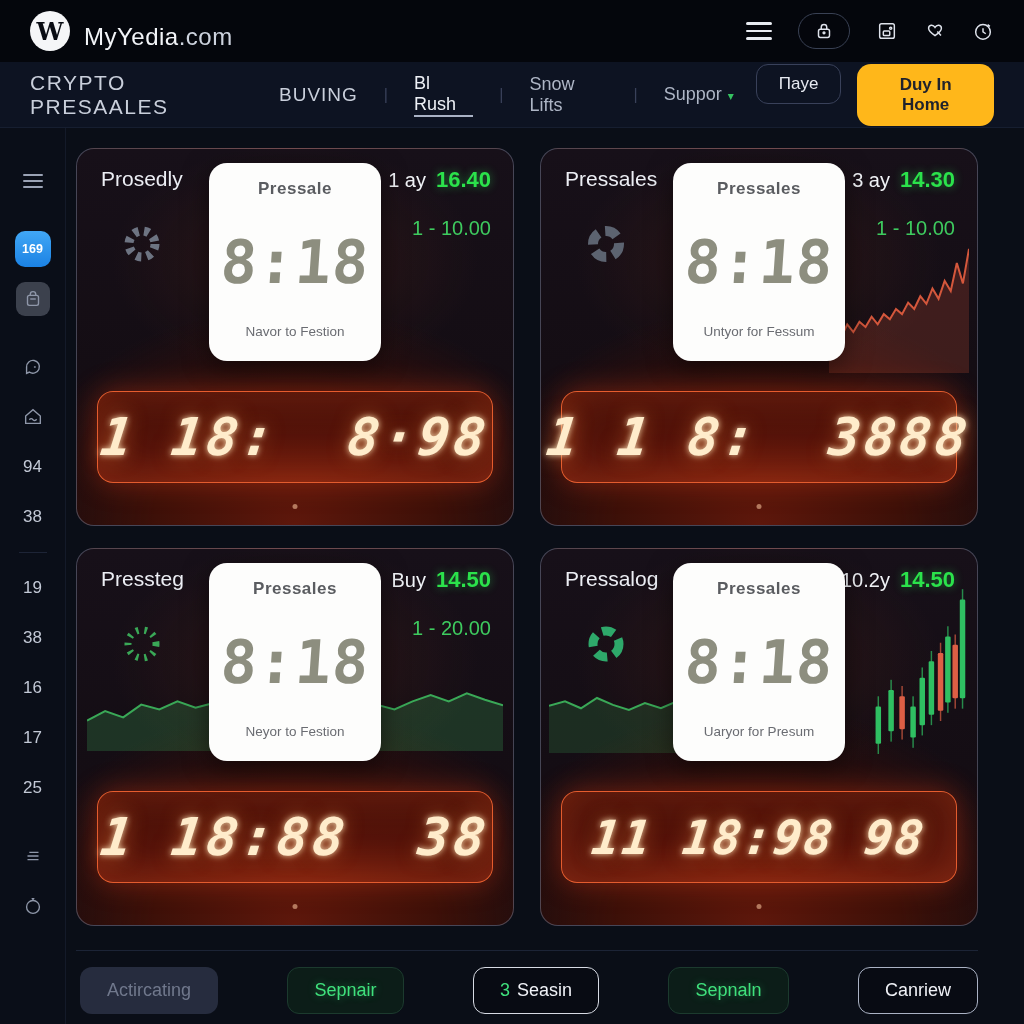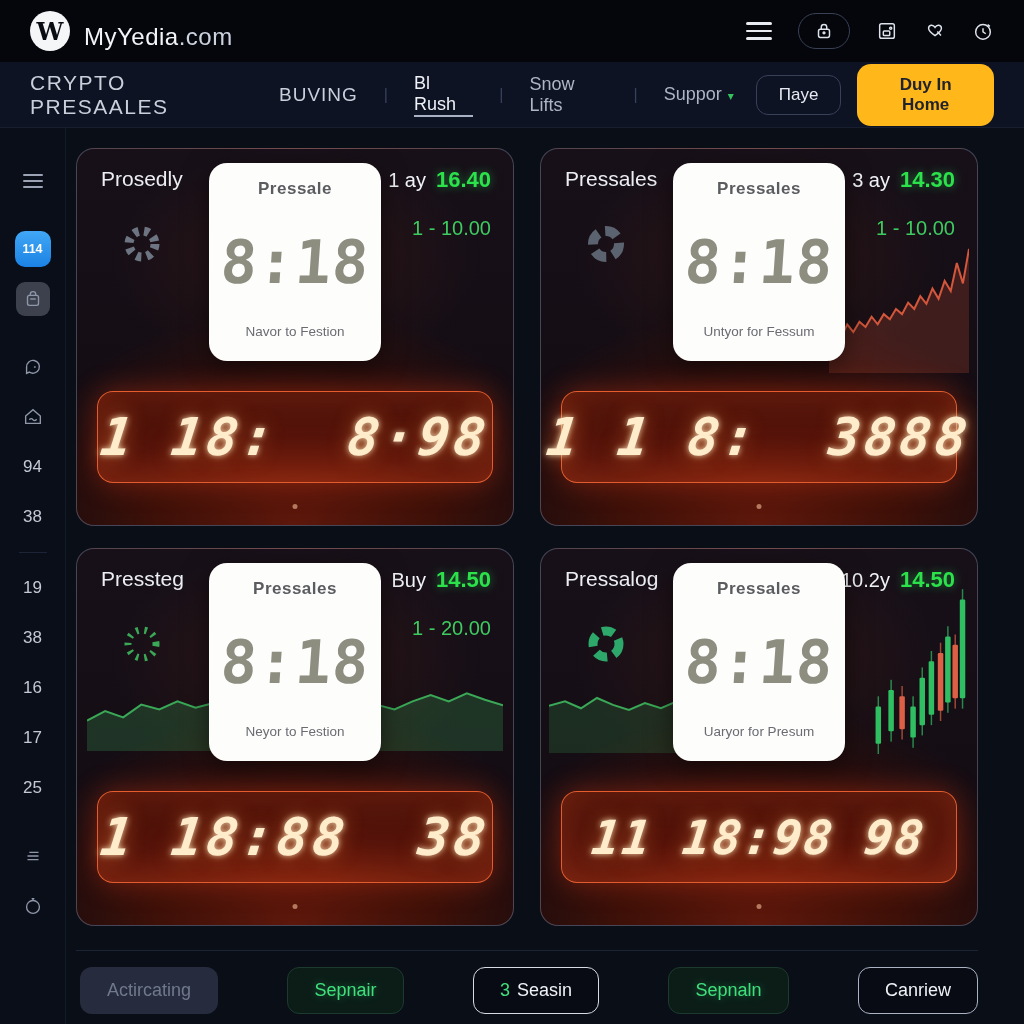--- a/index.html
+++ b/index.html
@@ -24,21 +24,21 @@
 
   
   .navbar { height:66px; background:#0d1322; border-bottom:1px solid #161e30;
     display:flex; align-items:center; padding:0 30px; gap:22px; }
   .nav-title { font-size:21px; letter-spacing:1.5px; color:#c9cfdb; }
   .nav-sub { font-size:19px; letter-spacing:1px; color:#c9cfdb; }
   .nav-sep { color:#39415a; font-size:16px; padding:0 4px; }
   .nav-link { font-size:18px; color:#aeb6c6; cursor:pointer; }
   .nav-link.active { color:#eef1f7; border-bottom:2px solid #a9b2c5; padding-bottom:0; }
   .chev { color:#35c261; font-size:12px; margin-left:6px; }
-  .nav-right { margin-left:auto; display:flex; align-items:center; gap:16px; }
+  .nav-right { margin-left:auto; display:flex; align-items:flex-start; gap:16px; }
   .btn-outline-dark { background:transparent; border:1px solid #39415a; color:#e6e9f1;
     font-size:17px; padding:9px 22px; border-radius:12px; cursor:pointer;
     font-family:"Liberation Sans",sans-serif; }
   .btn-yellow { background:#ffb71a; border:none; color:#20222c; font-weight:bold;
     font-size:17px; padding:11px 24px; border-radius:14px; cursor:pointer;
     font-family:"Liberation Sans",sans-serif; }
 
   
   .shell { display:flex; height:896px; }
   .sidebar { width:66px; background:#0a0e18; border-right:1px solid #141a29;
@@ -173,21 +173,21 @@
   <div class="sidebar">
     <div class="sb-item">
         <div class="sb-ham">
       <span></span>
           <span></span>
           <span></span>
         </div>
       </div>
     <div class="sb-gap"></div>
     <div class="sb-item">
-        <div class="sb-tile-blue">114</div>
+        <div class="sb-tile-blue">169</div>
       </div>
     <div class="sb-item">
         <div class="sb-tile-gray">
       <svg class="sicon" viewBox="0 0 24 24" stroke="#c8cedb">
         <rect x="6" y="8" width="12" height="11" rx="2"></rect>
             <path d="M9 8 V7 a3 3 0 0 1 6 0 v1"></path>
         <path d="M9 12 h6"></path>
           </svg>
         </div>
       </div>

